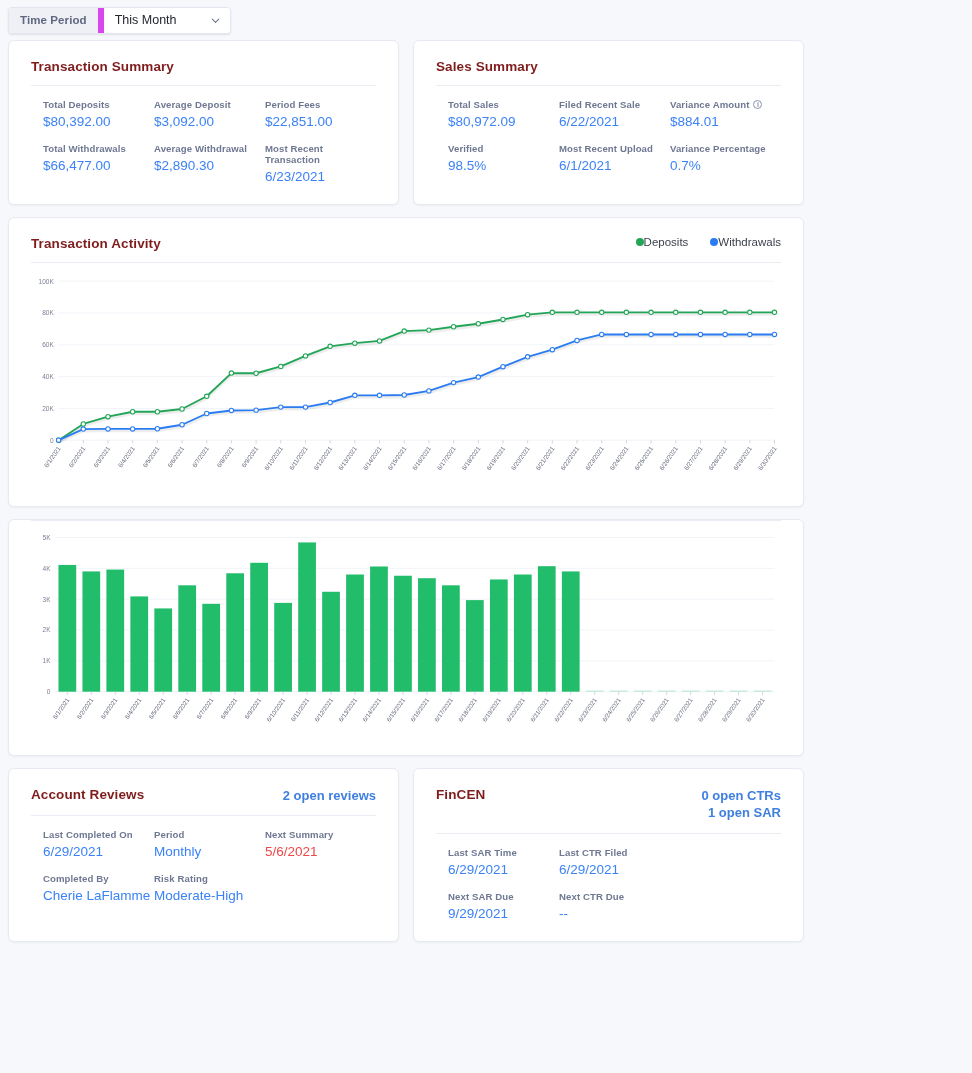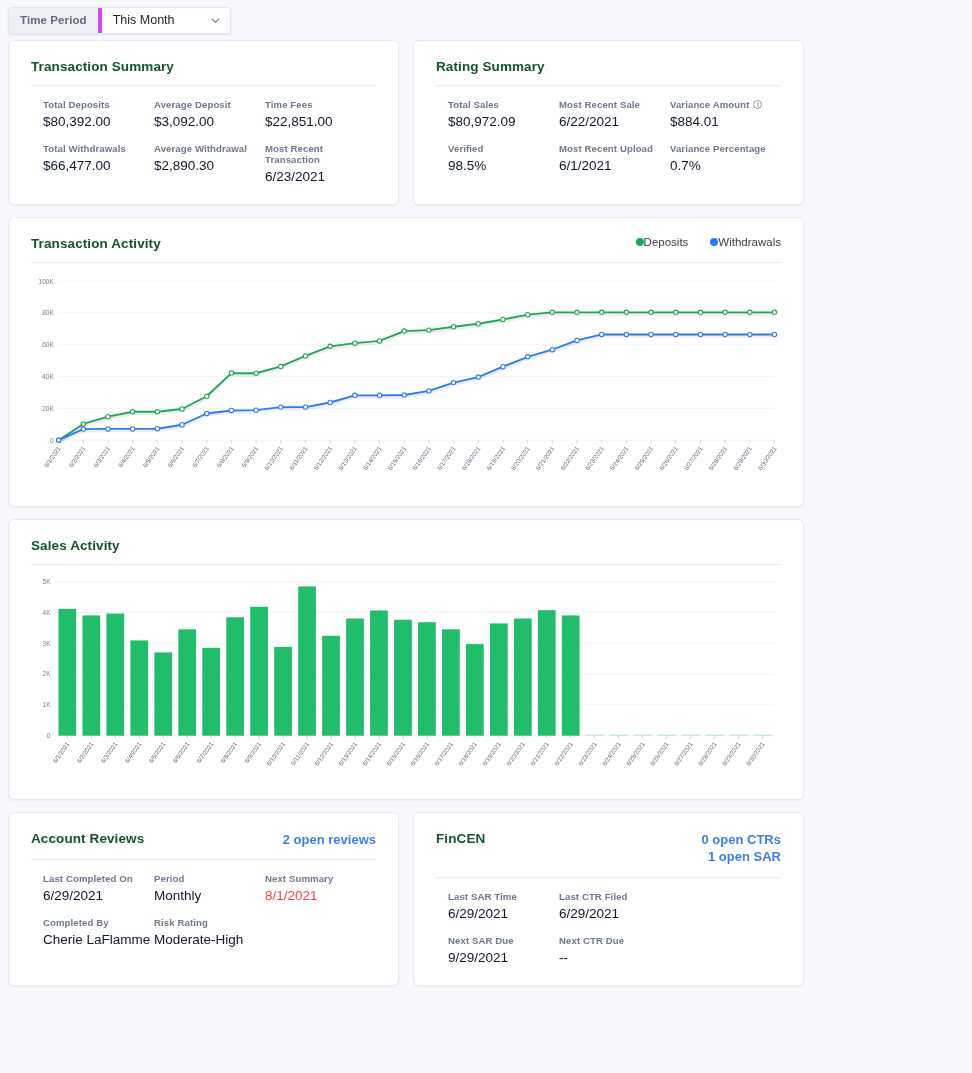--- a/index.html
+++ b/index.html
@@ -41,51 +41,51 @@
   }
   .tp-select {
     background: #fff;
     min-width: 132px;
     display: flex; align-items: center;
     justify-content: space-between;
     padding: 0 9px 0 11px;
     font-size: 12.5px;
     color: #23262e;
     gap: 10px;
-    border-left: 4px solid #d946ef;
+    border-left: 6px solid #d946ef;
   }
   .chev { width: 11px; height: 11px; display:block; }
 
   
   .row { display: flex; gap: 14px; padding: 0 8px; margin-bottom: 12px; }
   .card {
     background: #fff;
     border: 1px solid #e7eaf1;
     border-radius: 6px;
     box-shadow: 0 1px 2px rgba(25,35,70,.05);
     flex: 1;
     min-width: 0;
   }
   .card-head {
     display: flex; align-items: flex-start; justify-content: space-between;
     padding: 18px 22px 11px 22px;
   }
-  .card-title { font-size: 13.5px; font-weight: bold; color: #14532d; letter-spacing: .1px; }
+  .card-title { font-size: 13.5px; font-weight: bold; color: #7f1d1d; letter-spacing: .1px; }
   .card-link { font-size: 13px; font-weight: bold; color: #3f7fe0; text-align: right; line-height: 1.35; }
   .card-sep { height: 1px; background: #e9ecf2; margin: 0 22px; }
 
   .fields { display: flex; flex-wrap: wrap; padding: 13px 22px 20px 34px; }
   .field { width: 33.33%; margin-bottom: 14px; }
   .field:nth-child(n+4) { margin-bottom: 0; }
   .f-label {
     font-size: 9.6px; font-weight: bold; color: #6f7893;
     letter-spacing: .1px; margin-bottom: 4px;
     display: flex; align-items: center; gap: 4px;
   }
-  .f-value { font-size: 13.5px; color: #0f172a; }
+  .f-value { font-size: 13.5px; color: #3b82f6; }
   .f-value.alert { color: #f0474a; }
   .info-i {
     width: 9px; height: 9px; border: 1px solid #8b93ab; border-radius: 50%;
     display: inline-flex; align-items: center; justify-content: center;
     font-size: 7px; color: #8b93ab; font-weight: bold; line-height: 1;
   }
 
   
   .chart-card { padding-bottom: 6px; }
   .legend { display: flex; gap: 22px; align-items: center; }
@@ -125,50 +125,50 @@
       <div class="fields">
         <div class="field">
           <div class="f-label">Total Deposits</div>
           <div class="f-value">$80,392.00</div>
         </div>
         <div class="field">
           <div class="f-label">Average Deposit</div>
           <div class="f-value">$3,092.00</div>
         </div>
         <div class="field">
-          <div class="f-label">Time Fees</div>
+          <div class="f-label">Period Fees</div>
           <div class="f-value">$22,851.00</div>
         </div>
         <div class="field">
           <div class="f-label">Total Withdrawals</div>
           <div class="f-value">$66,477.00</div>
         </div>
         <div class="field">
           <div class="f-label">Average Withdrawal</div>
           <div class="f-value">$2,890.30</div>
         </div>
         <div class="field">
           <div class="f-label">Most Recent Transaction</div>
           <div class="f-value">6/23/2021</div>
         </div>
       </div>
     </div>
 
     <div class="card">
       <div class="card-head">
-        <div class="card-title">Rating Summary</div>
+        <div class="card-title">Sales Summary</div>
       </div>
       <div class="card-sep"></div>
       <div class="fields">
         <div class="field">
           <div class="f-label">Total Sales</div>
           <div class="f-value">$80,972.09</div>
         </div>
         <div class="field">
-          <div class="f-label">Most Recent Sale</div>
+          <div class="f-label">Filed Recent Sale</div>
           <div class="f-value">6/22/2021</div>
         </div>
         <div class="field">
           <div class="f-label">
             <span>Variance Amount</span>
             <span class="info-i">i</span>
           </div>
           <div class="f-value">$884.01</div>
         </div>
         <div class="field">
@@ -341,23 +341,20 @@
             <circle cx="855.1724137931035" cy="75.70508000000001" r="2.7" fill="#fff" stroke="#2b7cf0" stroke-width="1.3"></circle>
             <circle cx="885.5862068965517" cy="75.70508000000001" r="2.7" fill="#fff" stroke="#2b7cf0" stroke-width="1.3"></circle>
             <circle cx="916" cy="75.70508000000001" r="2.7" fill="#fff" stroke="#2b7cf0" stroke-width="1.3"></circle>
           </svg>
       </div>
     </div>
   </div>
 
   <div class="row">
     <div class="card chart-card">
-      <div class="card-head">
-        <div class="card-title">Sales Activity</div>
-      </div>
       <div class="card-sep"></div>
       <div class="chart-body">
         <svg class="plot" id="bar-chart" viewBox="0 0 924 268">
             <line x1="30" y1="198" x2="916" y2="198" class="grid"></line>
             <text x="24" y="201" class="yt" text-anchor="end">0</text>
             <line x1="30" y1="160" x2="916" y2="160" class="grid"></line>
             <text x="24" y="163" class="yt" text-anchor="end">1K</text>
             <line x1="30" y1="122" x2="916" y2="122" class="grid"></line>
             <text x="24" y="125" class="yt" text-anchor="end">2K</text>
             <line x1="30" y1="84" x2="916" y2="84" class="grid"></line>
@@ -472,21 +469,21 @@
         <div class="field">
           <div class="f-label">Last Completed On</div>
           <div class="f-value">6/29/2021</div>
         </div>
         <div class="field">
           <div class="f-label">Period</div>
           <div class="f-value">Monthly</div>
         </div>
         <div class="field">
           <div class="f-label">Next Summary</div>
-          <div class="f-value alert">8/1/2021</div>
+          <div class="f-value alert">5/6/2021</div>
         </div>
         <div class="field">
           <div class="f-label">Completed By</div>
           <div class="f-value">Cherie LaFlamme</div>
         </div>
         <div class="field">
           <div class="f-label">Risk Rating</div>
           <div class="f-value">Moderate-High</div>
         </div>
         <div class="field"></div>

